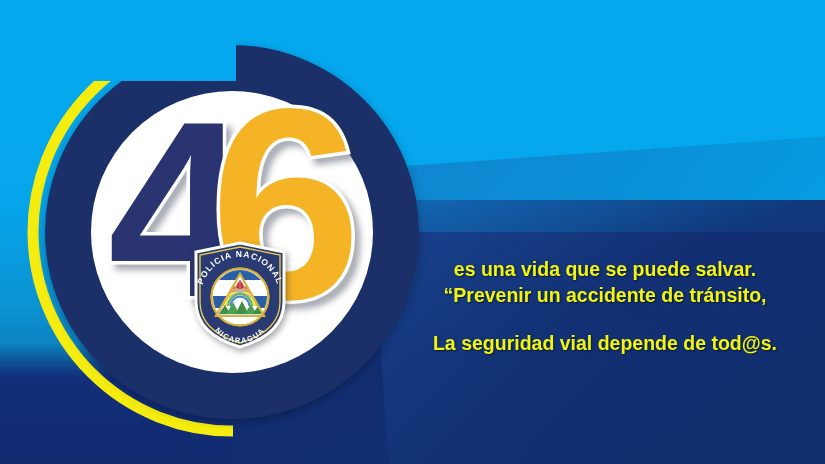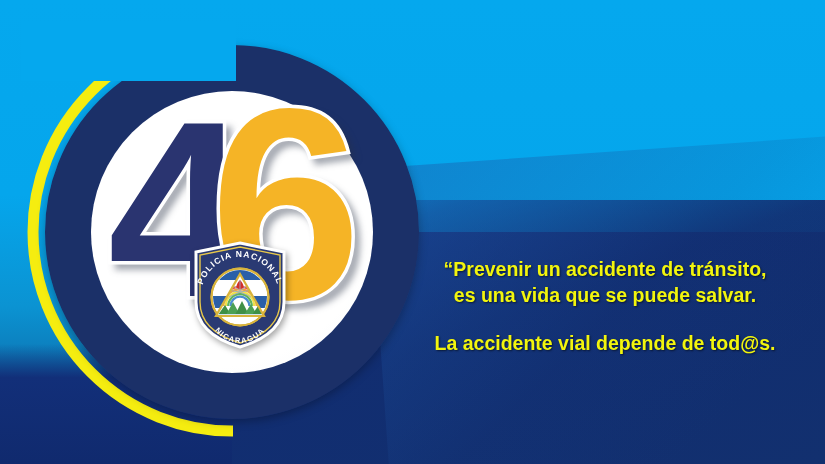--- a/index.html
+++ b/index.html
@@ -175,20 +175,20 @@
 
     <text font-family="&quot;Liberation Sans&quot;, sans-serif" font-size="8.6" font-weight="bold" fill="#ffffff" letter-spacing="1.1">
       <textPath href="#arcTop" startOffset="50%" text-anchor="middle">POLICIA NACIONAL</textPath>
     </text>
     <text font-family="&quot;Liberation Sans&quot;, sans-serif" font-size="7.6" font-weight="bold" fill="#ffffff" letter-spacing="1.3">
       <textPath href="#arcBot" startOffset="50%" text-anchor="middle">NICARAGUA</textPath>
     </text>
   </svg>
 
   <div class="quote">
+    <span class="ln">es una vida que se puede salvar.</span>
     <span class="ln">“Prevenir un accidente de tránsito,</span>
-    <span class="ln">es una vida que se puede salvar.</span>
     <span class="gap"></span>
-    <span class="ln">La accidente vial depende de tod@s.</span>
+    <span class="ln">La seguridad vial depende de tod@s.</span>
     <span class="gap"></span>
   </div>
 
 </div>
 
 </body></html>

